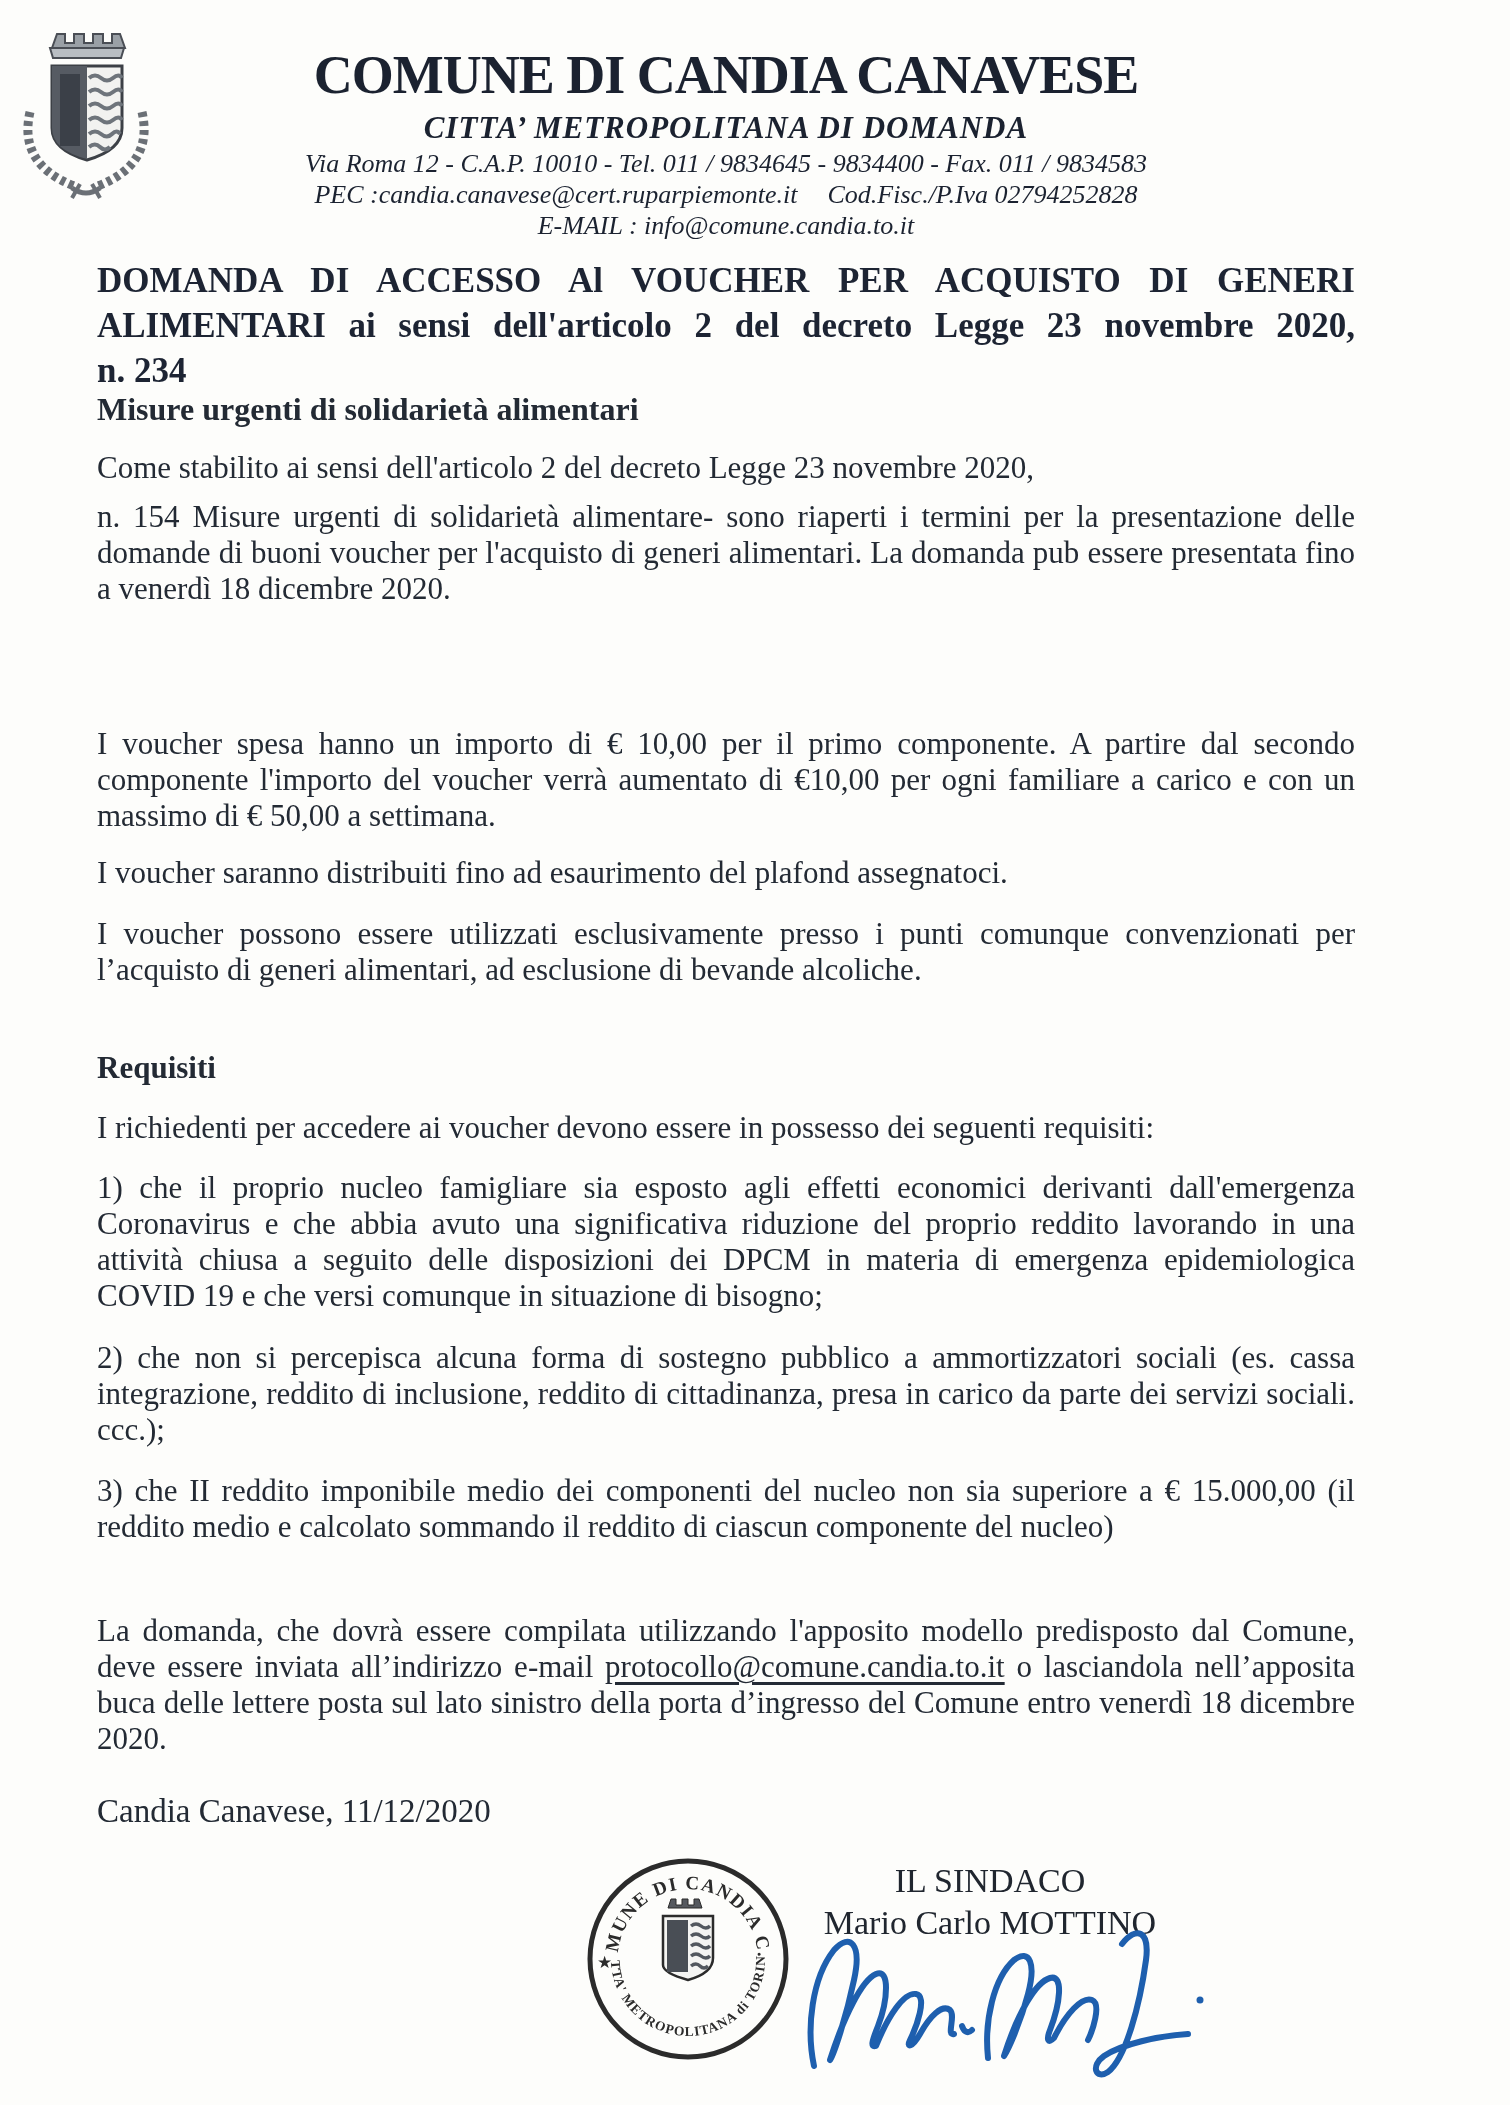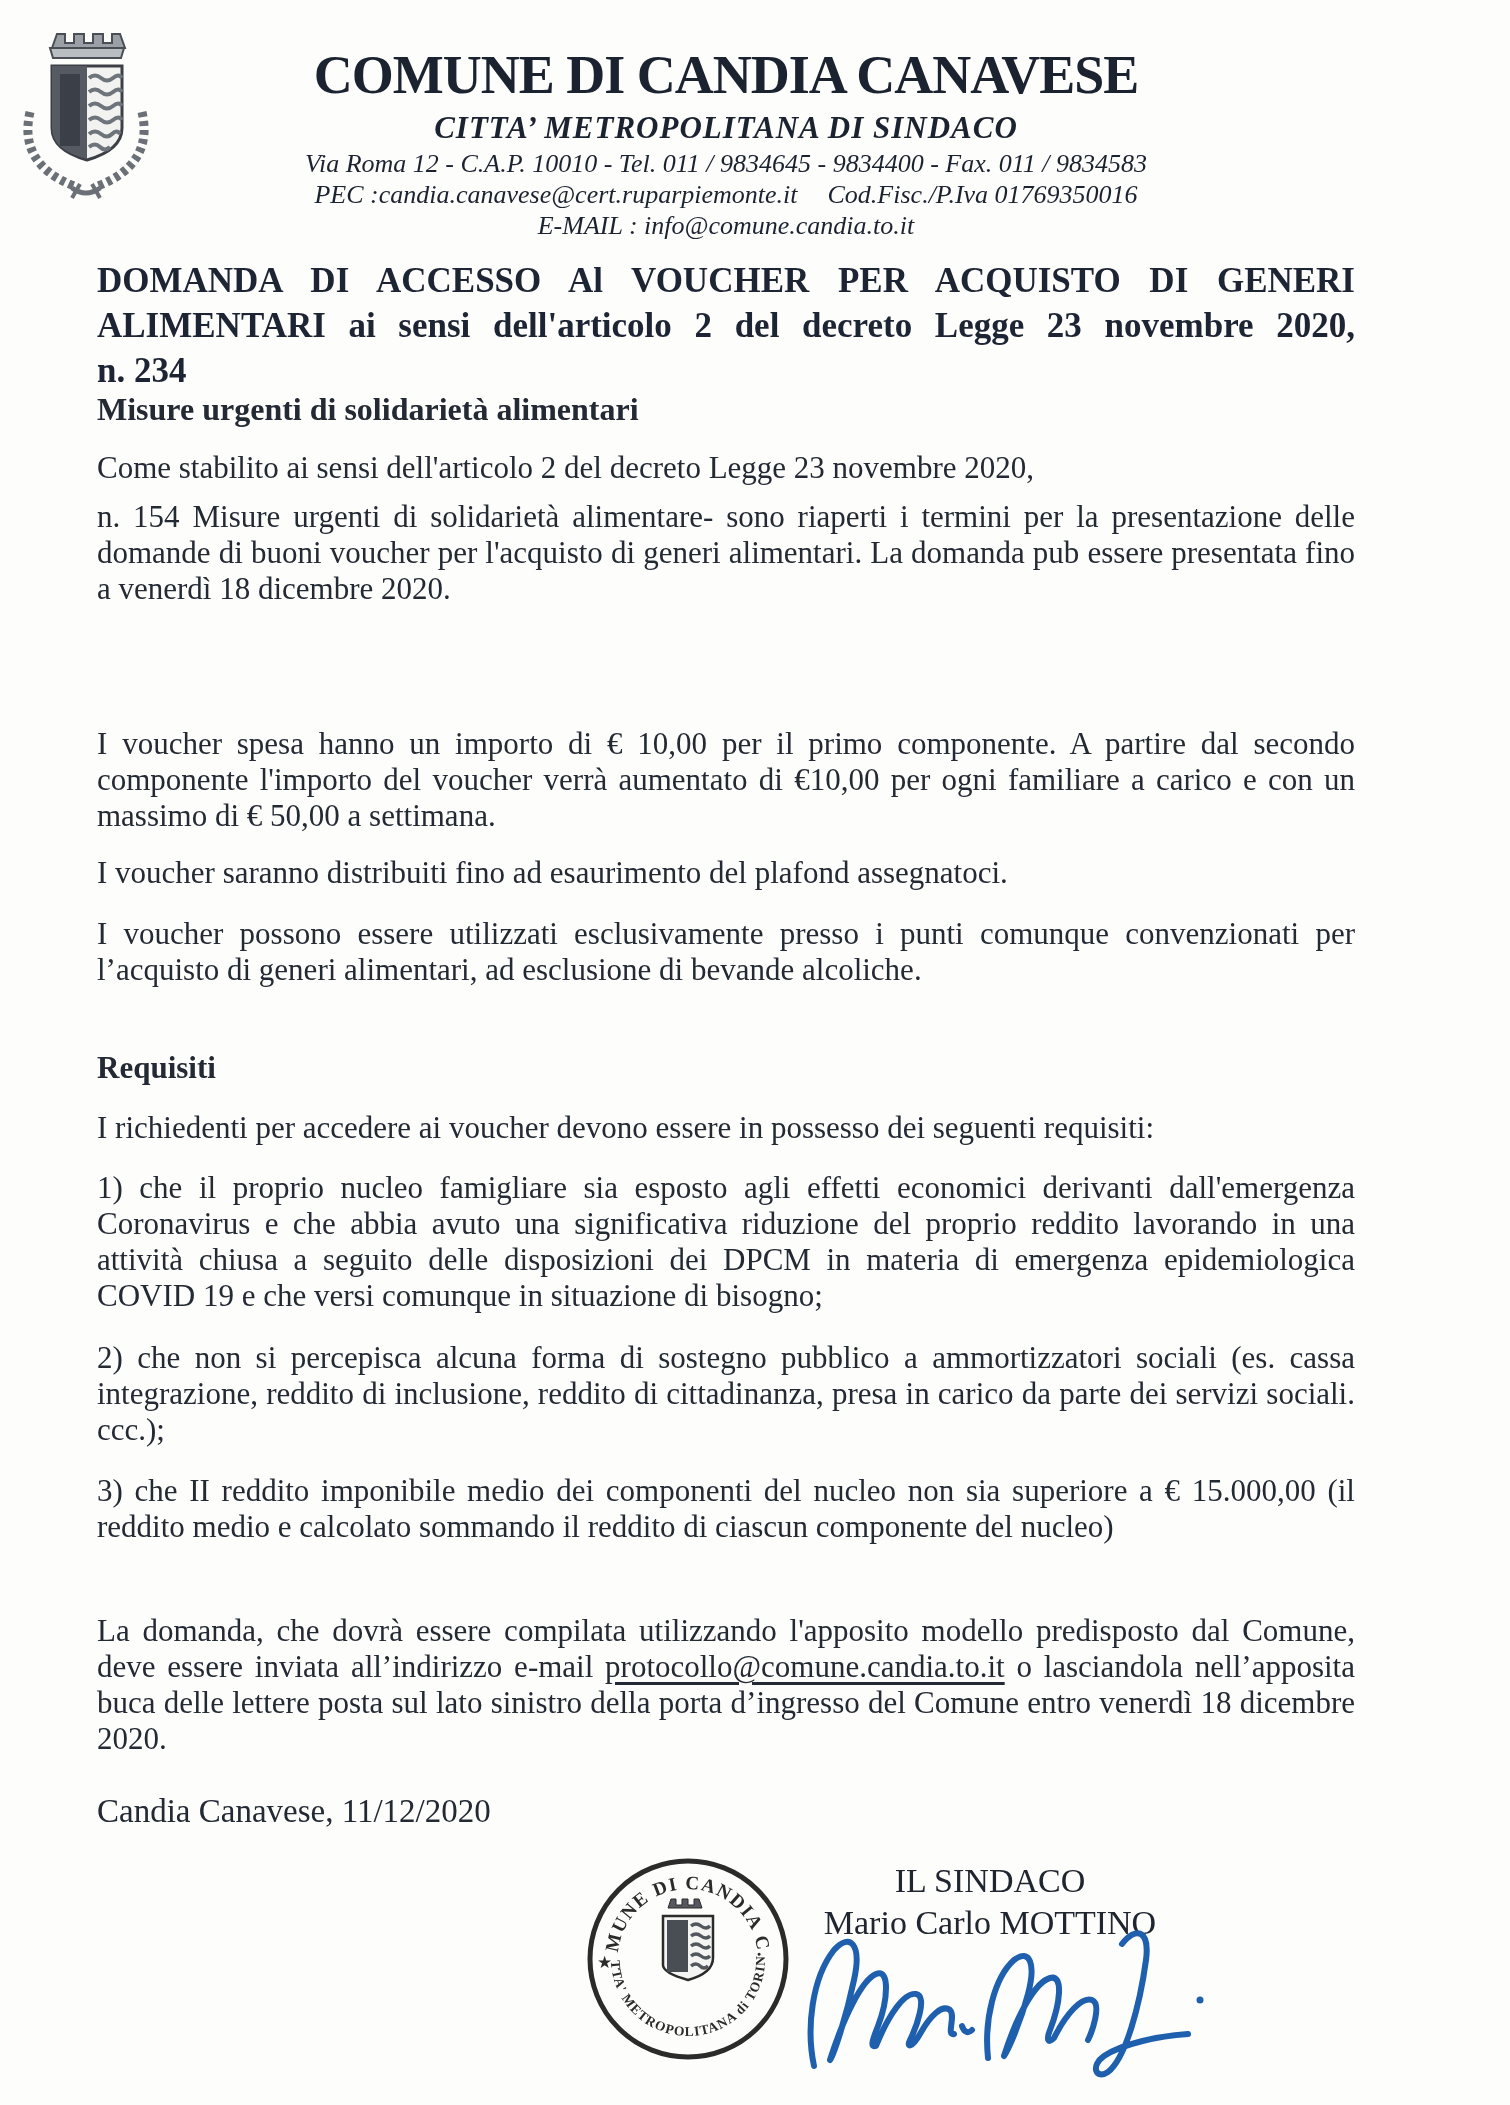--- a/index.html
+++ b/index.html
@@ -65,24 +65,24 @@
     <g stroke="#6b7076" fill="none">
       <path d="M16,96 q-12,52 44,74" stroke-width="9" stroke-dasharray="5 4"></path>
       <path d="M128,96 q12,52 -44,74" stroke-width="9" stroke-dasharray="5 4"></path>
       <path d="M58,172 q14,10 28,0" stroke-width="5"></path>
       <path d="M66,168 l-8,14 M78,168 l8,14" stroke-width="4"></path>
     </g>
   </svg>
 
   <div class="header-text">
     <div class="muni-name">COMUNE DI CANDIA CANAVESE</div>
-    <div class="muni-sub">CITTA’ METROPOLITANA DI SINDACO</div>
+    <div class="muni-sub">CITTA’ METROPOLITANA DI DOMANDA</div>
     <div class="muni-line">Via Roma 12 - C.A.P. 10010 - Tel. 011 / 9834645 - 9834400 - Fax. 011 / 9834583</div>
     <div class="muni-line">
-      <span>PEC :candia.canavese@cert.ruparpiemonte.it</span><span class="pec-gap"></span><span>Cod.Fisc./P.Iva 01769350016</span>
+      <span>PEC :candia.canavese@cert.ruparpiemonte.it</span><span class="pec-gap"></span><span>Cod.Fisc./P.Iva 02794252828</span>
     </div>
     <div class="muni-line">E-MAIL : info@comune.candia.to.it</div>
   </div>
 
   <div class="b doc-title" style="top:258px;">
     <div class="force-just">DOMANDA DI ACCESSO Al VOUCHER PER ACQUISTO DI GENERI</div>
     <div class="force-just">ALIMENTARI ai sensi dell'articolo 2 del decreto Legge 23 novembre 2020,</div>
     <div class="nojust">n. 234</div>
   </div>
   <div class="b bold" style="top:391px;font-size:32px;">Misure urgenti di solidarietà alimentari</div>

